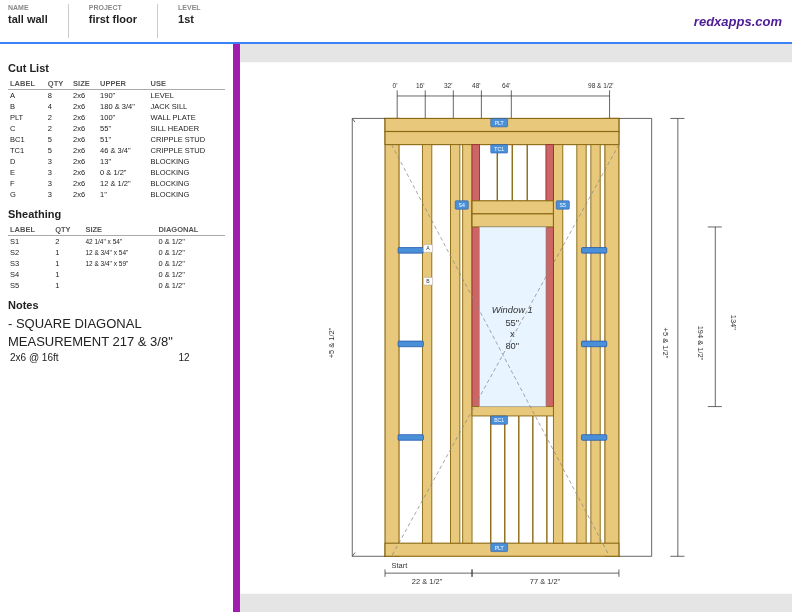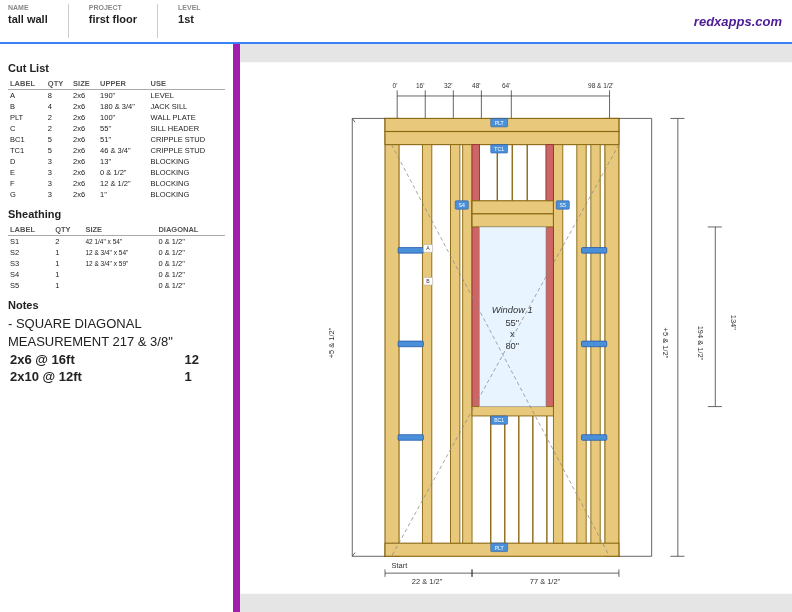--- a/index.html
+++ b/index.html
@@ -118,22 +118,21 @@
       font-size: 13px;
       color: #222;
       margin-top: 3px;
       line-height: 1.4;
     }
 
     
     .material-table {
       width: 100%;
       border-collapse: collapse;
-      font-size: 13px;
-      font-weight: bold;
+      font-size: 10px;
     }
     .material-table td {
       padding: 1px 2px;
       color: #222;
     }
 
     
     .right-panel {
       flex: 1;
       position: relative;
@@ -306,24 +305,20 @@
 
     <div class="section-title">Notes</div>
     <div class="notes-text">- SQUARE DIAGONAL MEASUREMENT 217 &amp; 3/8"</div>
 
     <table class="material-table">
       <tbody id="material-body">
       <tr>
             <td>2x6 @ 16ft</td>
             <td>12</td>
           </tr>
-          <tr>
-            <td>2x10 @ 12ft</td>
-            <td>1</td>
-          </tr>
         </tbody>
     </table>
 
   </div>
 
   <div class="right-panel">
     <svg class="drawing-svg" viewBox="0 0 590 568" xmlns="http://www.w3.org/2000/svg">
 
       <rect x="0" y="0" width="590" height="568" fill="white"></rect>
 

